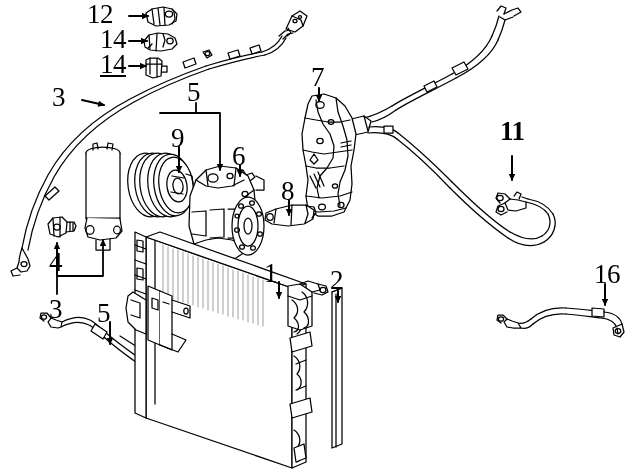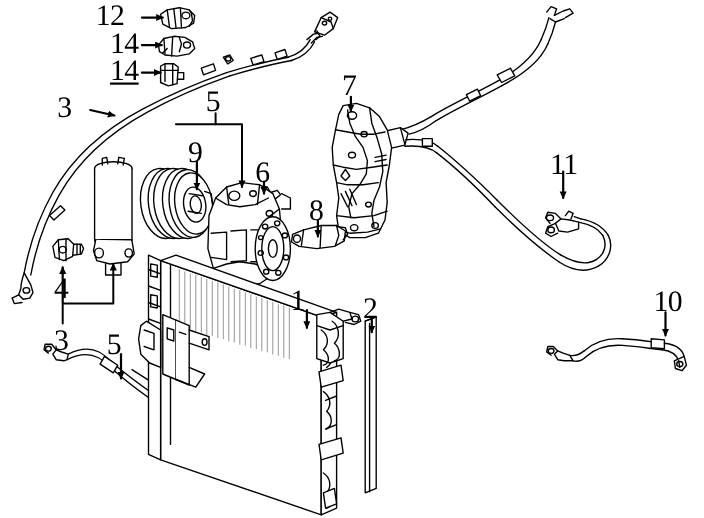--- a/index.html
+++ b/index.html
@@ -419,21 +419,21 @@
 
   <div class="callout" style="left:264px; top:260px;">1</div>
   <div class="callout" style="left:330px; top:267px;">2</div>
   <div class="callout" style="left:49px;  top:296px;">3</div>
   <div class="callout" style="left:49px;  top:249px;">4</div>
   <div class="callout" style="left:187px; top:79px;">5</div>
   <div class="callout" style="left:232px; top:143px;">6</div>
   <div class="callout" style="left:311px; top:64px;">7</div>
   <div class="callout" style="left:281px; top:178px;">8</div>
   <div class="callout" style="left:171px; top:125px;">9</div>
-  <div class="callout" style="left:594px; top:261px;">10</div>
-  <div class="callout" style="left:500px; top:136px;">11</div>
+  <div class="callout" style="left:594px; top:261px;">16</div>
+  <div class="callout" style="left:500px; top:118px;font-weight:bold;">11</div>
   <div class="callout" style="left:87px; top:1px;">12</div>
   <div class="callout" style="left:100px; top:26px;">14</div>
   <div class="callout" style="left:100px; top:51px;text-decoration:underline;">14</div>
   <div class="callout" style="left:52px;  top:84px;">3</div>
   <div class="callout" style="left:97px;  top:300px;">5</div>
 
 </div>
 
 </body></html>

